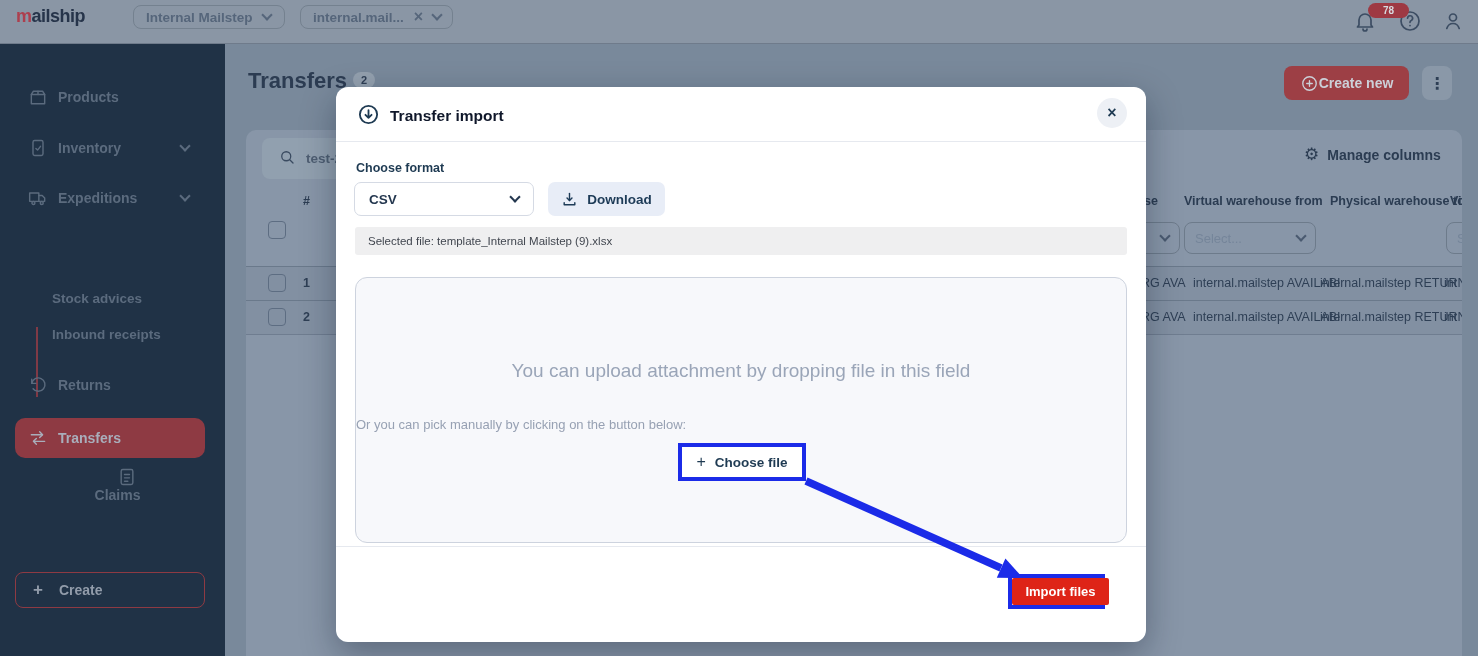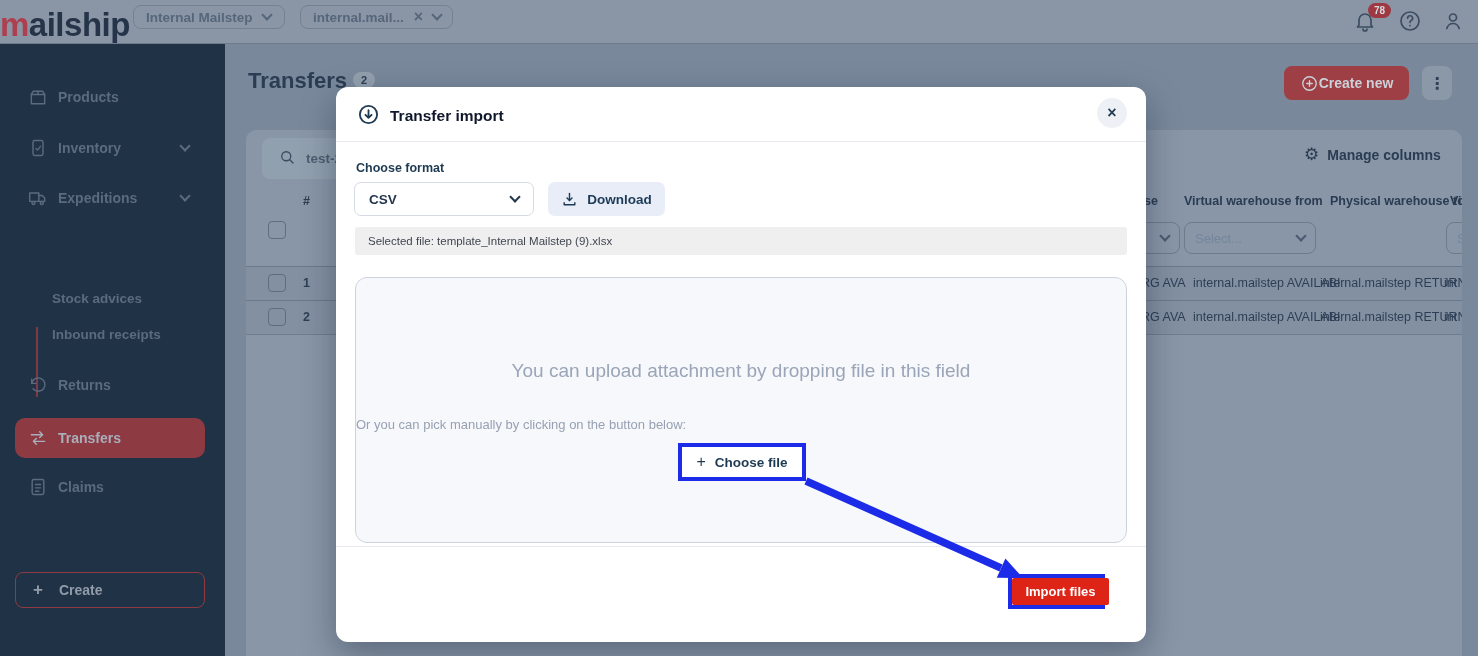--- a/index.html
+++ b/index.html
@@ -3,32 +3,32 @@
 <meta charset="utf-8">
 <style>
   * { margin:0; padding:0; box-sizing:border-box; }
   html,body { width:1478px; height:656px; overflow:hidden; }
   body { font-family:"Liberation Sans","DejaVu Sans",sans-serif; }
   #app { position:relative; width:1478px; height:656px; background:#79899b; overflow:hidden; }
 
   
   .top-header { position:absolute; left:0; top:0; width:1478px; height:44px; background:#8a96a5;
                 border-bottom:1px solid rgba(30,45,65,.25); z-index:5; }
-  .logo { position:absolute; left:0; top:6px; font-size:33px; font-weight:800; letter-spacing:-0.5px; }
+  .logo { position:absolute; left:16px; top:6px; font-size:18px; font-weight:800; letter-spacing:-0.5px; }
   .logo-m { color:#ad3f4e; }
   .logo-rest { color:#26344a; }
   .hpill { position:absolute; top:5px; height:24px; border:1px solid #74818f; border-radius:8px;
            display:flex; align-items:center; gap:10px; padding:0 12px; color:#56667b; font-size:13.5px; font-weight:600; }
   .chev { width:8px; height:8px; border-right:2px solid currentColor; border-bottom:2px solid currentColor;
           transform:rotate(45deg); margin-top:-4px; flex:none; }
   .chev.up { transform:rotate(-135deg); margin-top:4px; }
   .hdr-x { font-size:16px; font-weight:700; color:#56667b; line-height:1; }
   .hicon { position:absolute; top:9px; color:#3c4d63; }
   .badge { position:absolute; left:1368px; top:3px; background:#9e3943; color:#d8dbe0; font-size:10px; font-weight:700;
-           border-radius:9px; padding:2px 6px; z-index:6; }
+           border-radius:9px; padding:2px 15px; z-index:6; }
 
   
   .sidebar { position:absolute; left:0; top:44px; width:225px; height:612px; background:#203246; z-index:5; }
   .side-item { position:absolute; left:0; width:225px; height:40px; display:flex; align-items:center;
                color:#5b6b7e; font-size:14px; font-weight:700; cursor:pointer; }
   .side-item .ic { margin-left:28px; width:20px; height:20px; flex:none; }
   .side-item .lbl { margin-left:10px; }
   .side-item .sch { position:absolute; right:36px; }
   .side-item.active { left:15px; width:190px; border-radius:10px; background:#8e3a43; color:#a9aebb; }
   .side-item.active .ic { margin-left:13px; }
@@ -183,21 +183,21 @@
     </div>
     <div class="side-item active" style="top:374px;">
       <span class="ic"><svg class="st" width="20" height="20" viewBox="0 0 24 24">
             <path d="M4 8h13"></path>
             <path d="M14 4.5L17.5 8 14 11.5"></path>
             <path d="M20 16H7"></path>
             <path d="M10 12.5L6.5 16l3.5 3.5"></path>
           </svg></span>
       <span class="lbl">Transfers</span>
     </div>
-    <div class="side-item" style="top:423px;">
+    <div class="side-item" style="top:423px;flex-direction:column;">
       <span class="ic"><svg class="st" width="20" height="20" viewBox="0 0 24 24">
             <rect x="5" y="3" width="14" height="18" rx="2"></rect>
             <path d="M9 9h6M9 13h6M9 17h4"></path>
           </svg></span>
       <span class="lbl">Claims</span>
     </div>
     <div class="create-btn">
       <span class="plus">+</span>
       <span class="lbl">Create</span>
     </div>

